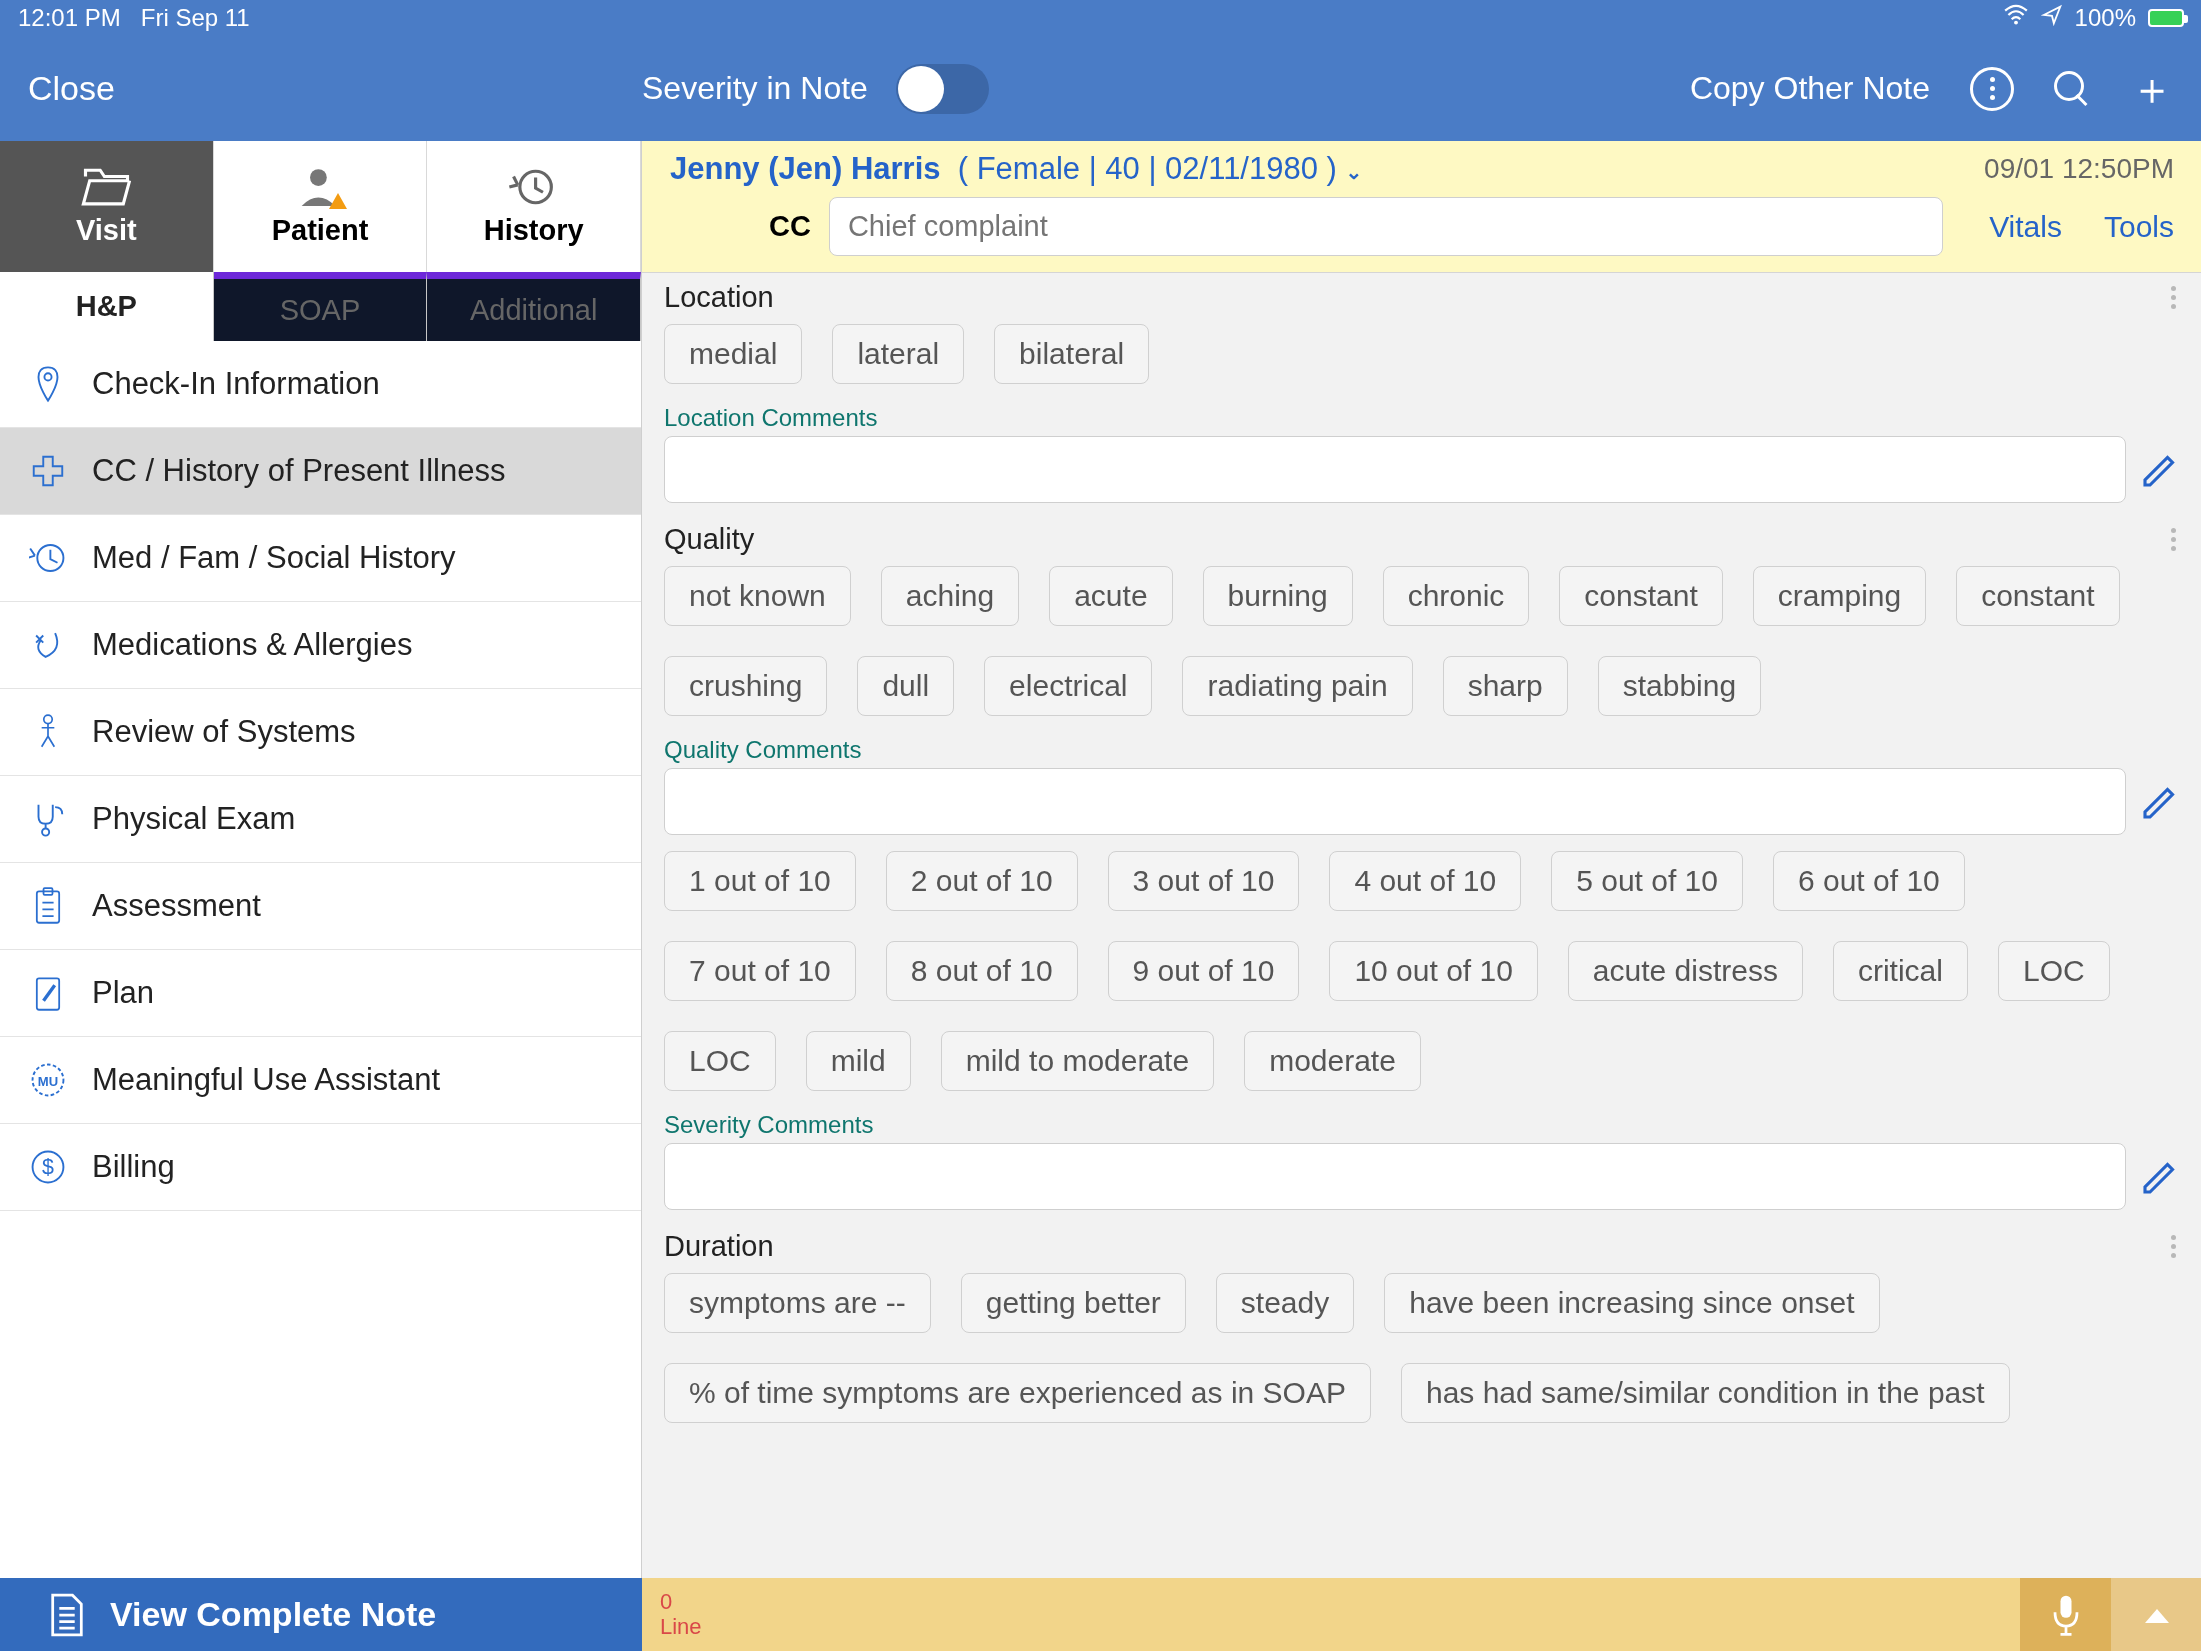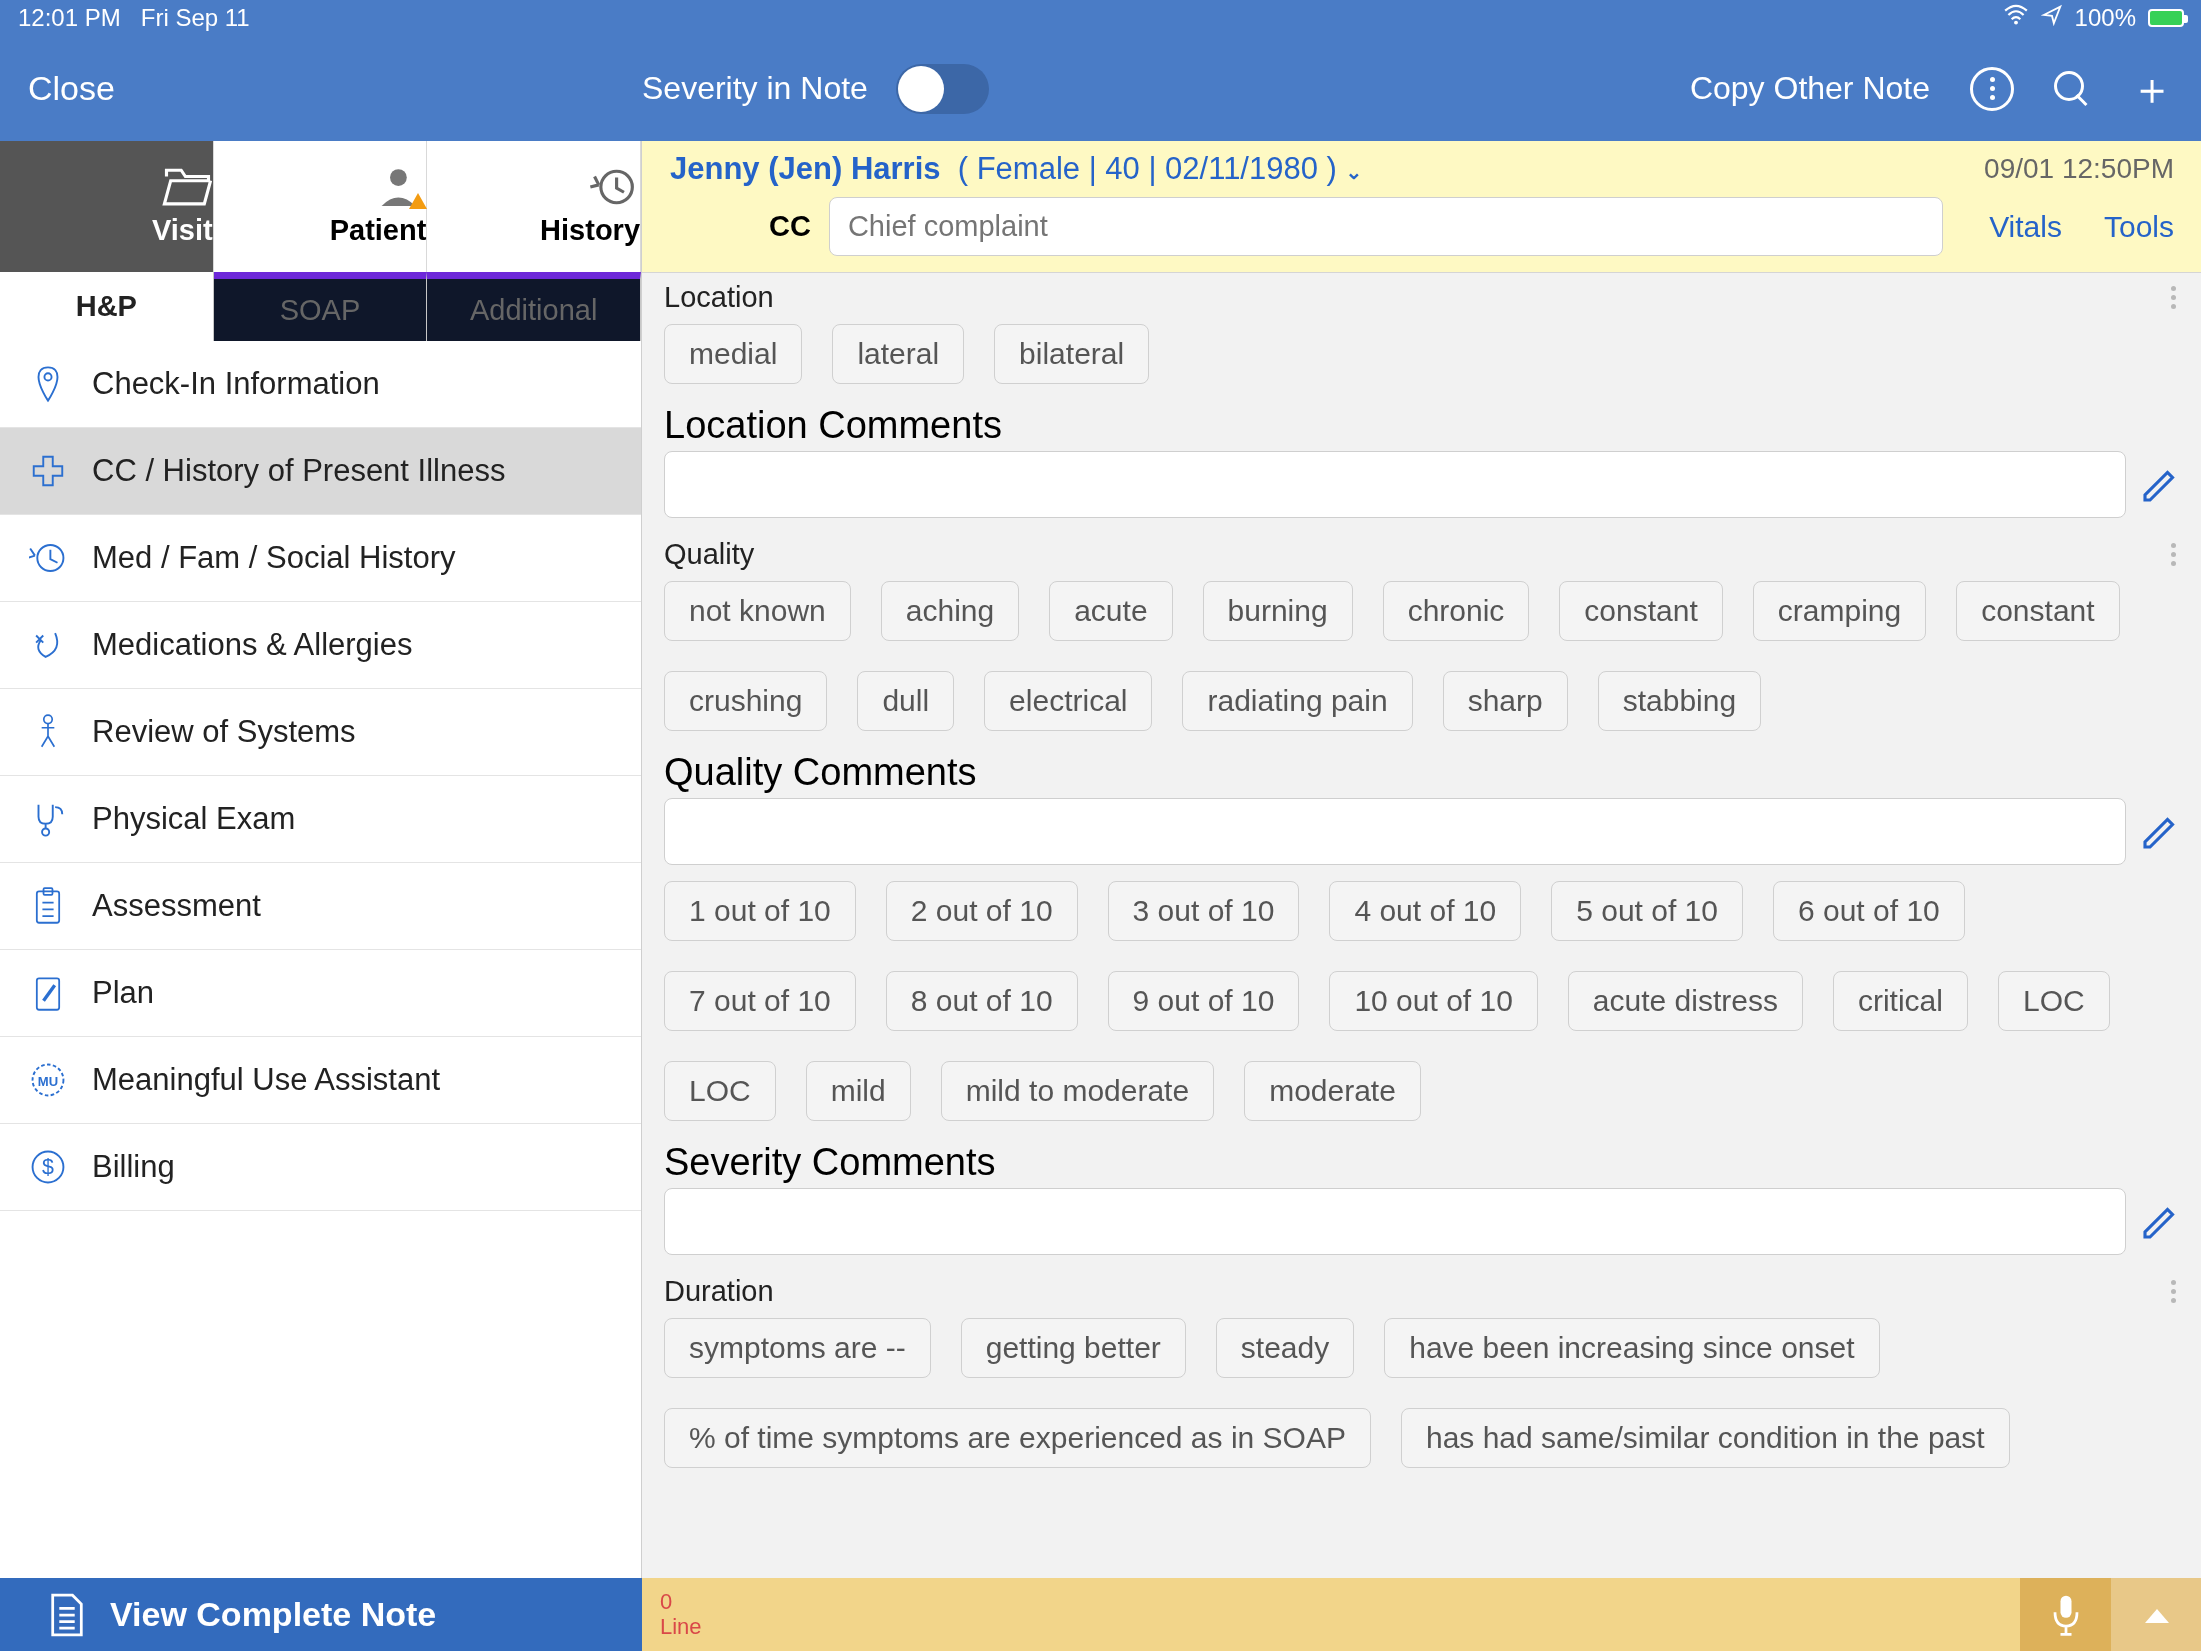--- a/index.html
+++ b/index.html
@@ -38,21 +38,21 @@
   .icon-plus { font-size: 44px; line-height: 1; }
 
   
   .app { display:flex; height: calc(100% - 36px - 105px - 73px); }
   .footer { height: 73px; display:flex; }
   .left-col { width: 642px; display:flex; flex-direction:column; background:#fff; border-right:1px solid #cfcfcf; }
 
   
   .toptabs { display:flex; height: 131px; }
   .toptab {
-    flex:1; display:flex; flex-direction:column; align-items:flex-end; justify-content:center;
+    flex:1; display:flex; flex-direction:column; align-items:center; justify-content:center;
     font-size:29px; font-weight:600; gap:6px; background:#fff; border-right:1px solid #d9d9d9;
   }
   .toptab.active { background:#555; color:#fff; }
   .toptab .ticon { width:51px; height:42px; position:relative; }
 
   
   .subtabs { display:flex; background:#0f172a; height:69px; }
   .subtab {
     flex:1; display:flex; align-items:center; justify-content:center; font-size:29px; color:#666;
     border-right:1px solid #c7c7c7; border-top:7px solid #6d28d9;
@@ -91,21 +91,21 @@
   .section-hdr {
     display:flex; align-items:center; justify-content:space-between; padding:8px 22px 6px 22px; color:#222;
   }
   .section-hdr .ttl { font-size:29px; font-weight:500; }
   .dots-v { display:flex; flex-direction:column; gap:4px; padding-right:4px; }
   .dots-v span { width:5px; height:5px; background:#b8b8b8; border-radius:50%; }
   .chips { display:flex; flex-wrap:wrap; gap:30px; padding:4px 22px 14px 22px; }
   .chip {
     padding:12px 24px; background:#f4f4f4; border:1px solid #d0d0d0; border-radius:8px; font-size:30px; color:#555;
   }
-  .comment-hdr { font-size:38px; color:#000000; padding:6px 22px 4px 22px; font-weight:500; }
+  .comment-hdr { font-size:24px; color:#0f766e; padding:6px 22px 4px 22px; font-weight:500; }
   .comment-row { display:flex; align-items:center; gap:14px; padding:0 22px 12px 22px; }
   .comment-box {
     flex:1; height:67px; background:#fff; border:1px solid #cfcfcf; border-radius:8px;
   }
   .pencil { width:40px; height:40px; color:#2563c9; }
 
   
   .footer .note-btn {
     width:642px; background:#336bbd; color:#fff; display:flex; align-items:center; gap:24px; padding:0 48px; font-size:34px; font-weight:600;
   }

